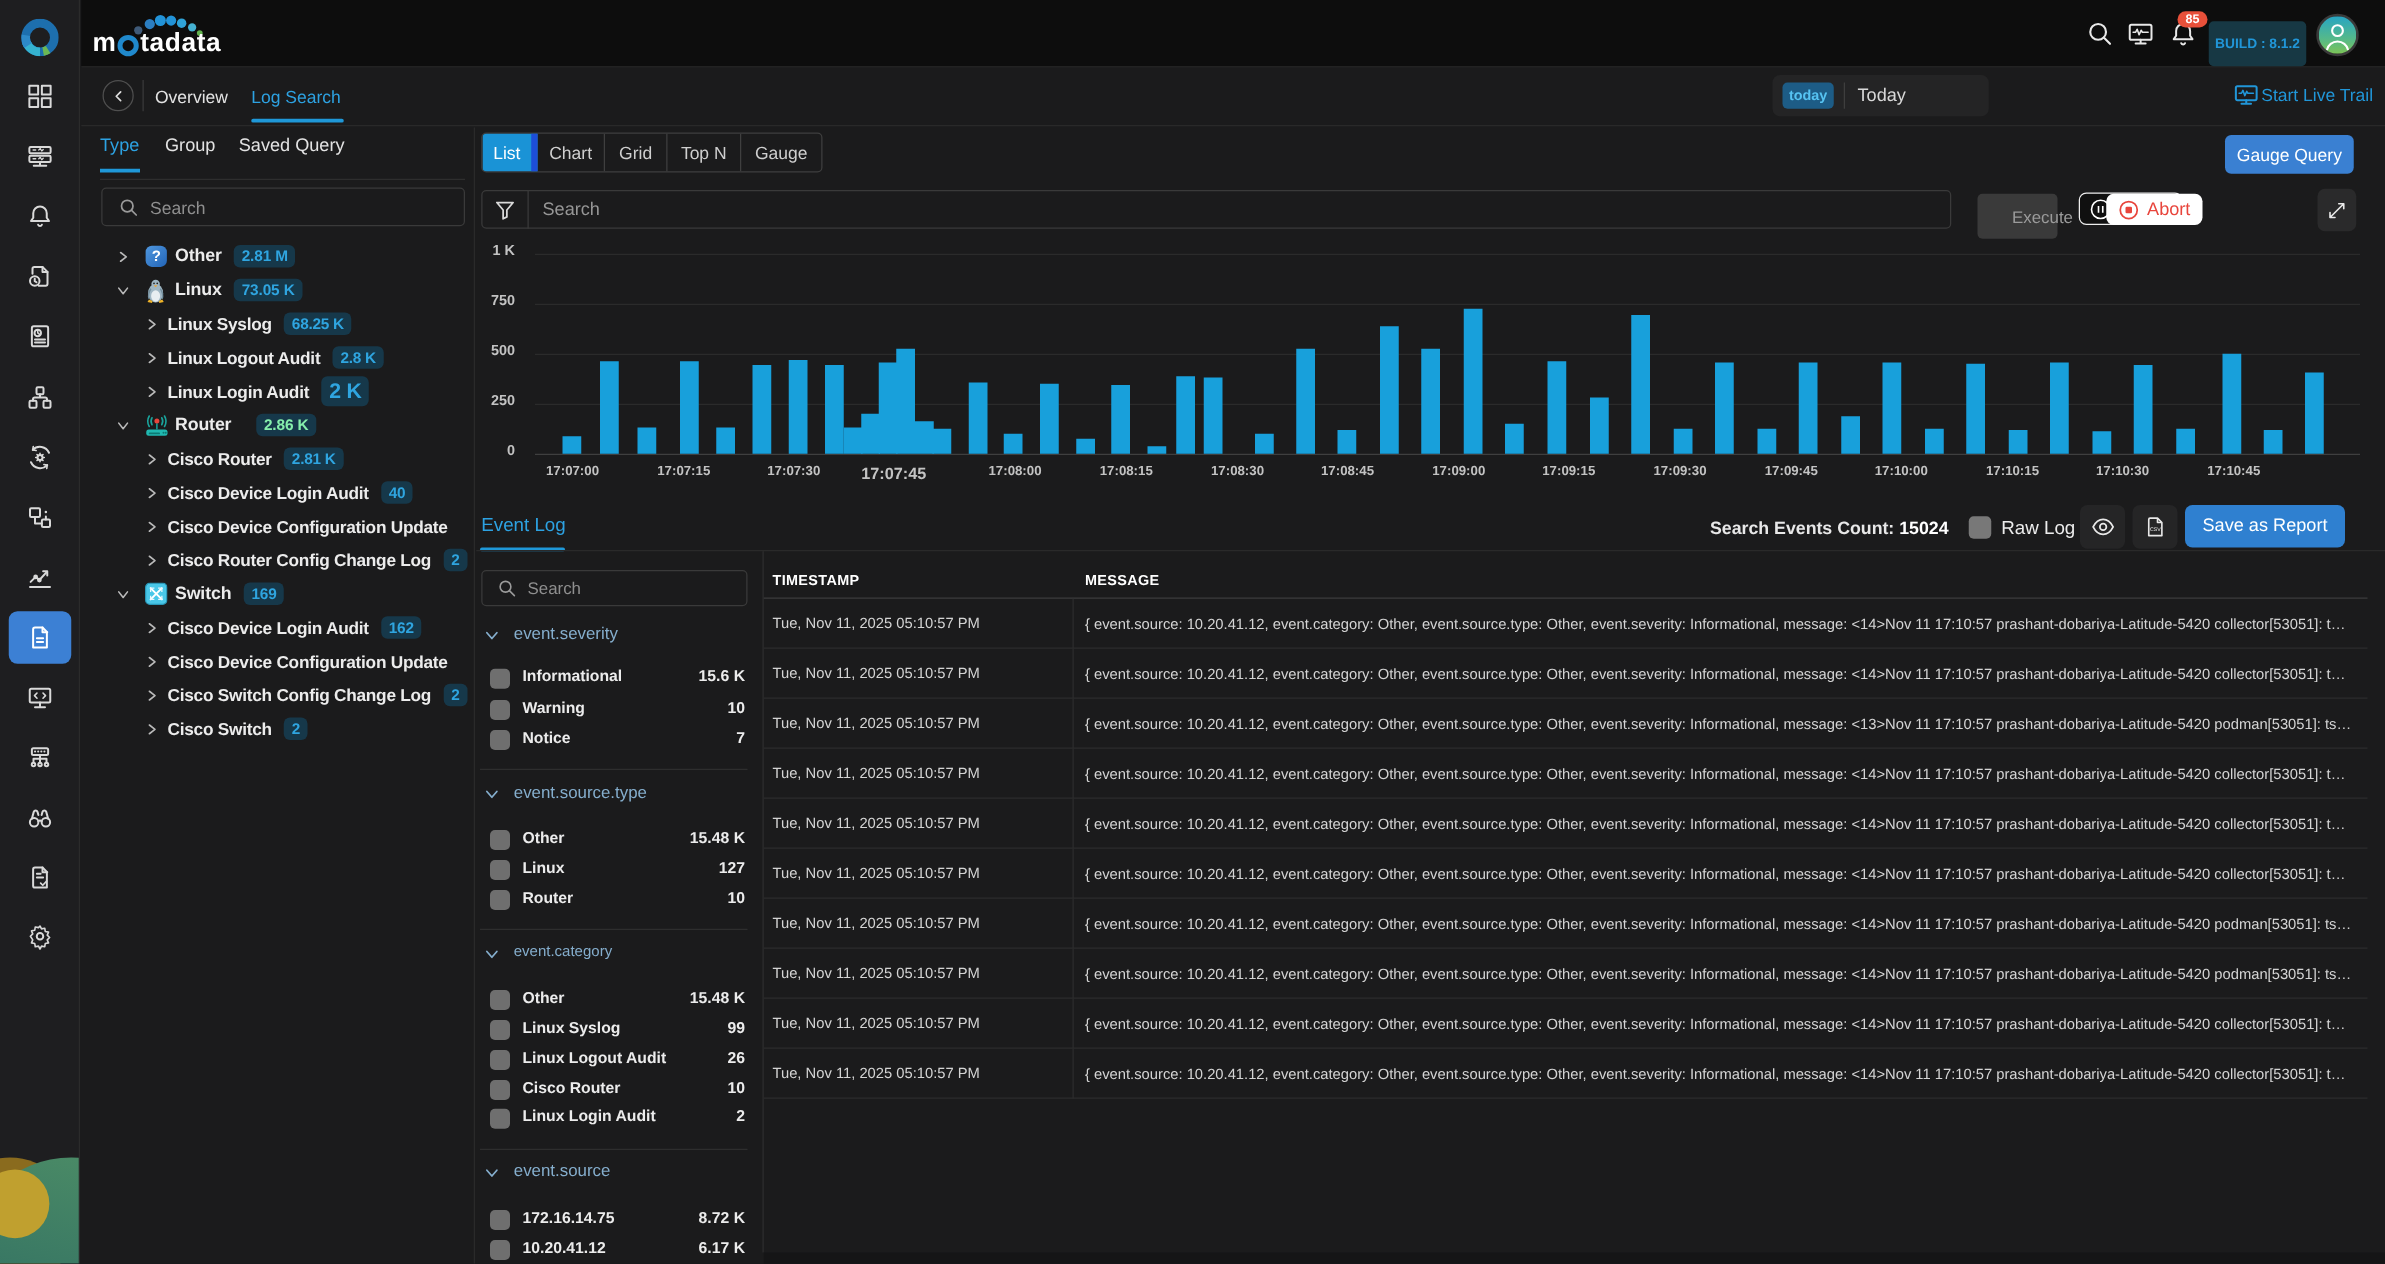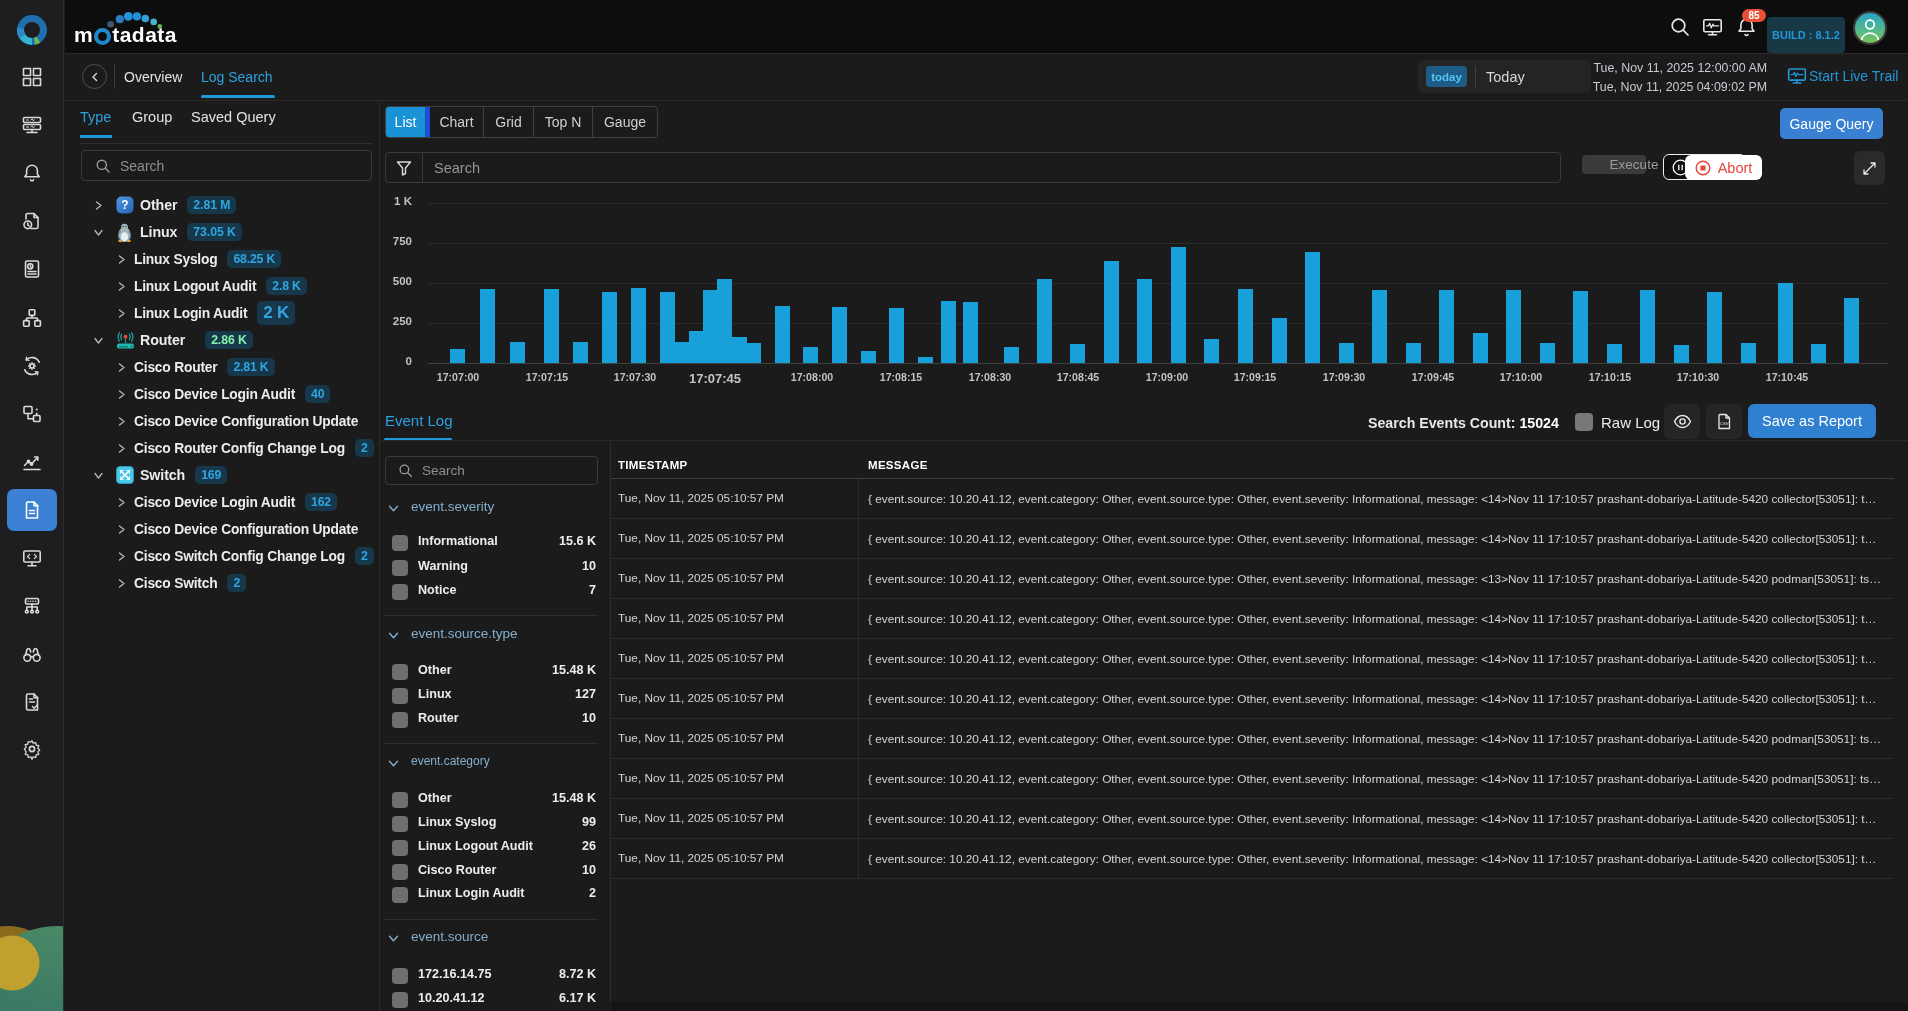--- a/index.html
+++ b/index.html
@@ -227,21 +227,20 @@
     </div>
 <div class="abs" style="left:49px;top:9px;width:1px;height:25px;background:#3a3a3a;"></div>
 <div class="abs" style="left:59px;top:14px;font-size:14px;color:#e3e3e3;">Overview</div>
 <div class="abs" style="left:136px;top:14px;font-size:14px;color:#2da2e2;font-weight:500;">Log Search</div>
 <div class="abs" style="left:136px;top:40px;width:74px;height:3px;background:#1f98d8;border-radius:2px;"></div>
 <div class="abs flex" style="left:1353px;top:5px;width:173px;height:33px;background:#242425;border-radius:6px;">
 <div class="flex" style="margin-left:8px;width:41px;height:21px;background:#1d5c86;border-radius:4px;color:#56c3f2;font-size:11.5px;font-weight:700;justify-content:center;">today</div>
 <div style="width:1px;height:21px;background:#3e3e3e;margin-left:8px;"></div>
 <div style="margin-left:10px;font-size:14.5px;color:#d8d8d8;">Today</div>
     </div>
-<div class="abs" style="left:1460px;top:4px;width:242px;text-align:right;font-size:12.4px;color:#c7cbd2;line-height:19px;">Tue, Nov 11, 2025 12:00:00 AM<br>Tue, Nov 11, 2025 04:09:02 PM</div>
 <svg class="abs" style="left:1721px;top:11px;" width="22" height="21" viewBox="0 0 23 22">
       <g fill="none" stroke="#2196d8" stroke-width="1.7" stroke-linecap="round" stroke-linejoin="round">
         <rect x="2.8" y="3.2" width="17.4" height="11.6" rx="1.3"></rect>
         <path d="M11.5 14.8 v3 M7.5 17.8 h8"></path>
         <path d="M5.5 9 h2 l1.2-2.4 1.6 4.4 1.6-3.6 1 1.6 h4.6" stroke-width="1.3"></path>
       </g>
     </svg>
 <div class="abs" style="left:1744px;top:13px;font-size:14px;color:#2196d8;white-space:nowrap;">Start Live Trail</div>
 </div>
 <div class="abs" style="left:65px;top:102px;width:315px;height:909px;border-right:1px solid #2a2a2a;overflow:hidden;">
@@ -404,21 +403,21 @@
 </div>
 <div class="abs flex" style="left:1780px;top:108px;width:103px;height:31px;background:#3a80d2;border-radius:5px;color:#fff;font-size:14px;justify-content:center;">Gauge Query</div>
 <div class="abs flex" style="left:385px;top:152px;width:1176px;height:31px;border:1px solid #3a3a3a;border-radius:4px;">
 <div class="flex" style="width:37px;height:31px;border-right:1px solid #3a3a3a;justify-content:center;">
 <svg width="16" height="16" viewBox="0 0 16 16">
         <path d="M1.5 2 h13 L9.5 8 v5.5 l-3 1.5 V8 Z" fill="none" stroke="#d9d9d9" stroke-width="1.4" stroke-linejoin="round"></path>
       </svg>
     </div>
 <span style="margin-left:11px;font-size:14.5px;color:#969696;">Search</span>
   </div>
-<div class="abs flex" style="left:1582px;top:155px;width:64px;height:19px;background:#3a3a3a;border-radius:4px;color:#9b9b9b;font-size:13.5px;justify-content:center;padding-left:40px;">Execute</div>
+<div class="abs flex" style="left:1582px;top:155px;width:64px;height:36px;background:#3a3a3a;border-radius:4px;color:#9b9b9b;font-size:13.5px;justify-content:center;padding-left:40px;">Execute</div>
 <div class="abs flex" style="left:1663px;top:154px;width:83px;height:26px;border:1.5px solid #eee;border-radius:6px;background:#101010;justify-content:center;">
 <svg width="17" height="17" viewBox="0 0 17 17">
       <g fill="none" stroke="#fff" stroke-width="1.3">
         <circle cx="8.5" cy="8.5" r="7.3"></circle>
         <path d="M6.8 5.8 v5.4 M10.2 5.8 v5.4"></path>
       </g>
     </svg>
 <span style="margin-left:7px;font-size:14.5px;color:#fff;">Pause</span>
   </div>
 <div class="abs flex" style="left:1685px;top:155px;width:77px;height:25px;background:#fff;border-radius:6px;justify-content:center;">

